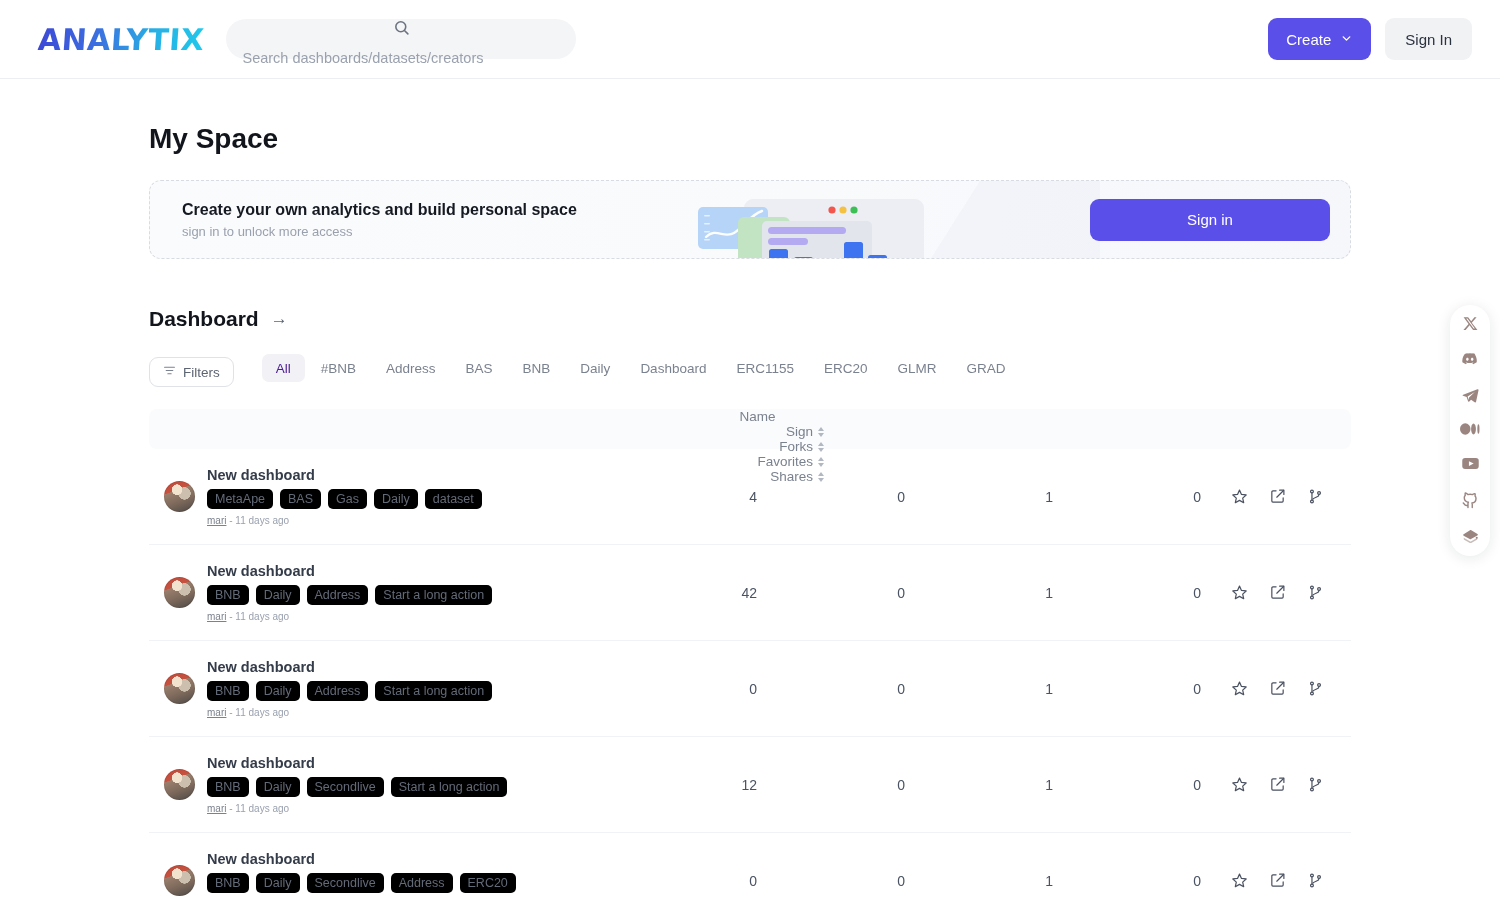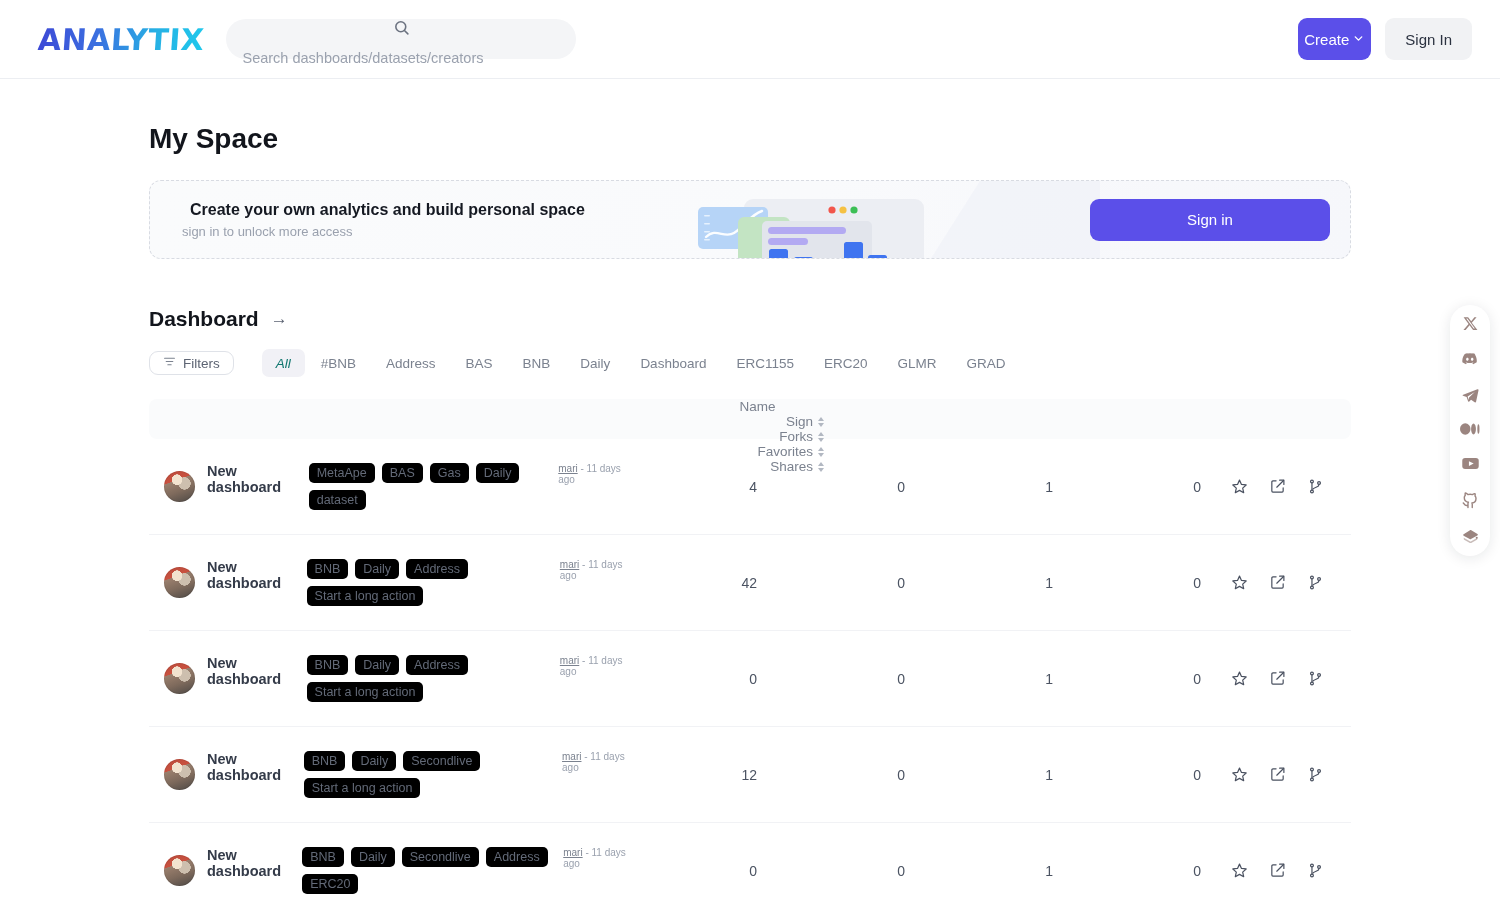--- a/index.html
+++ b/index.html
@@ -60,26 +60,26 @@
     display: flex;
     align-items: center;
     gap: 14px;
   }
   .btn-create {
     background: #5b4fe9;
     color: #fff;
     border: none;
     border-radius: 9px;
     height: 42px;
-    padding: 0 6px;
+    padding: 0 18px;
     font-size: 15px;
     font-family: "Liberation Sans", sans-serif;
     display: flex;
     align-items: center;
-    gap: 3px;
+    gap: 9px;
     cursor: pointer;
   }
   .btn-signin-top {
     background: #f1f2f4;
     color: #2b3240;
     border: none;
     border-radius: 9px;
     height: 42px;
     padding: 0 20px;
     font-size: 15px;
@@ -102,21 +102,21 @@
     margin-top: 25px;
     height: 79px;
     border: 1px dashed #d8dbe2;
     border-radius: 12px;
     background: linear-gradient(100deg,#fafbfc 0%,#f9fafc 55%,#f6f7fb 100%);
     display: flex;
     align-items: center;
     overflow: hidden;
   }
   .promo-text { padding-left: 32px; z-index: 3; }
-  .promo-title { font-size: 16px; font-weight: bold; color: #151922; margin-left: 8px; }
+  .promo-title { font-size: 16px; font-weight: bold; color: #151922; }
   .promo-sub { font-size: 13px; color: #9aa1ae; margin-top: 5px; }
   .promo-art {
     position: absolute;
     left: 530px; top: 0; bottom: 0; width: 420px;
     z-index: 1;
   }
   .btn-signin-promo {
     position: absolute;
     right: 20px;
     width: 240px; height: 42px;
@@ -143,43 +143,44 @@
   .filter-bar {
     margin-top: 18px;
     display: flex;
     align-items: center;
     gap: 2px;
   }
   .btn-filters {
     border: 1px solid #dfe2e8;
     background: #fff;
     border-radius: 9px;
-    height: 24px;
+    height: 30px;
     padding: 0 13px;
     font-size: 13.5px;
     color: #5d6473;
     font-family: "Liberation Sans", sans-serif;
     display: flex;
     align-items: center;
     gap: 7px;
     cursor: pointer;
     margin-right: 26px;
+    margin-top: 8px;
   }
   .tag-tab {
     height: 28px;
     padding: 0 14px;
     display: flex;
     align-items: center;
     border-radius: 7px;
     font-size: 13.5px;
     color: #7b828f;
     cursor: pointer;
     white-space: nowrap;
   }
-  .tag-tab.active { background: #f1f1f6; color: #0f766e; font-style: italic; }
+  .tag-tab.active { background: #f1f1f6; color: #4c1d95; }
 
   
   .table { margin-top: 22px; }
   .thead {
     display: flex;
     align-items: center;
     height: 40px;
     background: #fafbfc;
     border-radius: 8px;
     font-size: 13.5px;
@@ -214,21 +215,21 @@
   .cell-name { flex: 1; display: flex; align-items: center; gap: 12px; padding-left: 15px; }
   .avatar {
     width: 31px; height: 31px; flex: none;
     border-radius: 50%;
     background:
       radial-gradient(circle at 42% 28%, #f2e3cf 0 18%, transparent 19%),
       radial-gradient(circle at 66% 40%, #cdbfae 0 22%, transparent 23%),
       linear-gradient(160deg, #b94b3c 0%, #c9513f 32%, #9a7f6d 33%, #7e6a5c 62%, #4b4744 100%);
     box-shadow: inset 0 0 0 1px rgba(0,0,0,.07);
   }
-  .name-block { display: flex; gap: 6px; }
+  .name-block { display: flex; flex-direction: column; gap: 6px; }
   .item-title { font-size: 14.5px; font-weight: bold; color: #343b49; }
   .chips { display: flex; gap: 7px; flex-wrap: wrap; }
   .chip {
     background: #000000;
     color: #636a78;
     border-radius: 5px;
     font-size: 12.5px;
     padding: 3px 8px;
     white-space: nowrap;
   }

